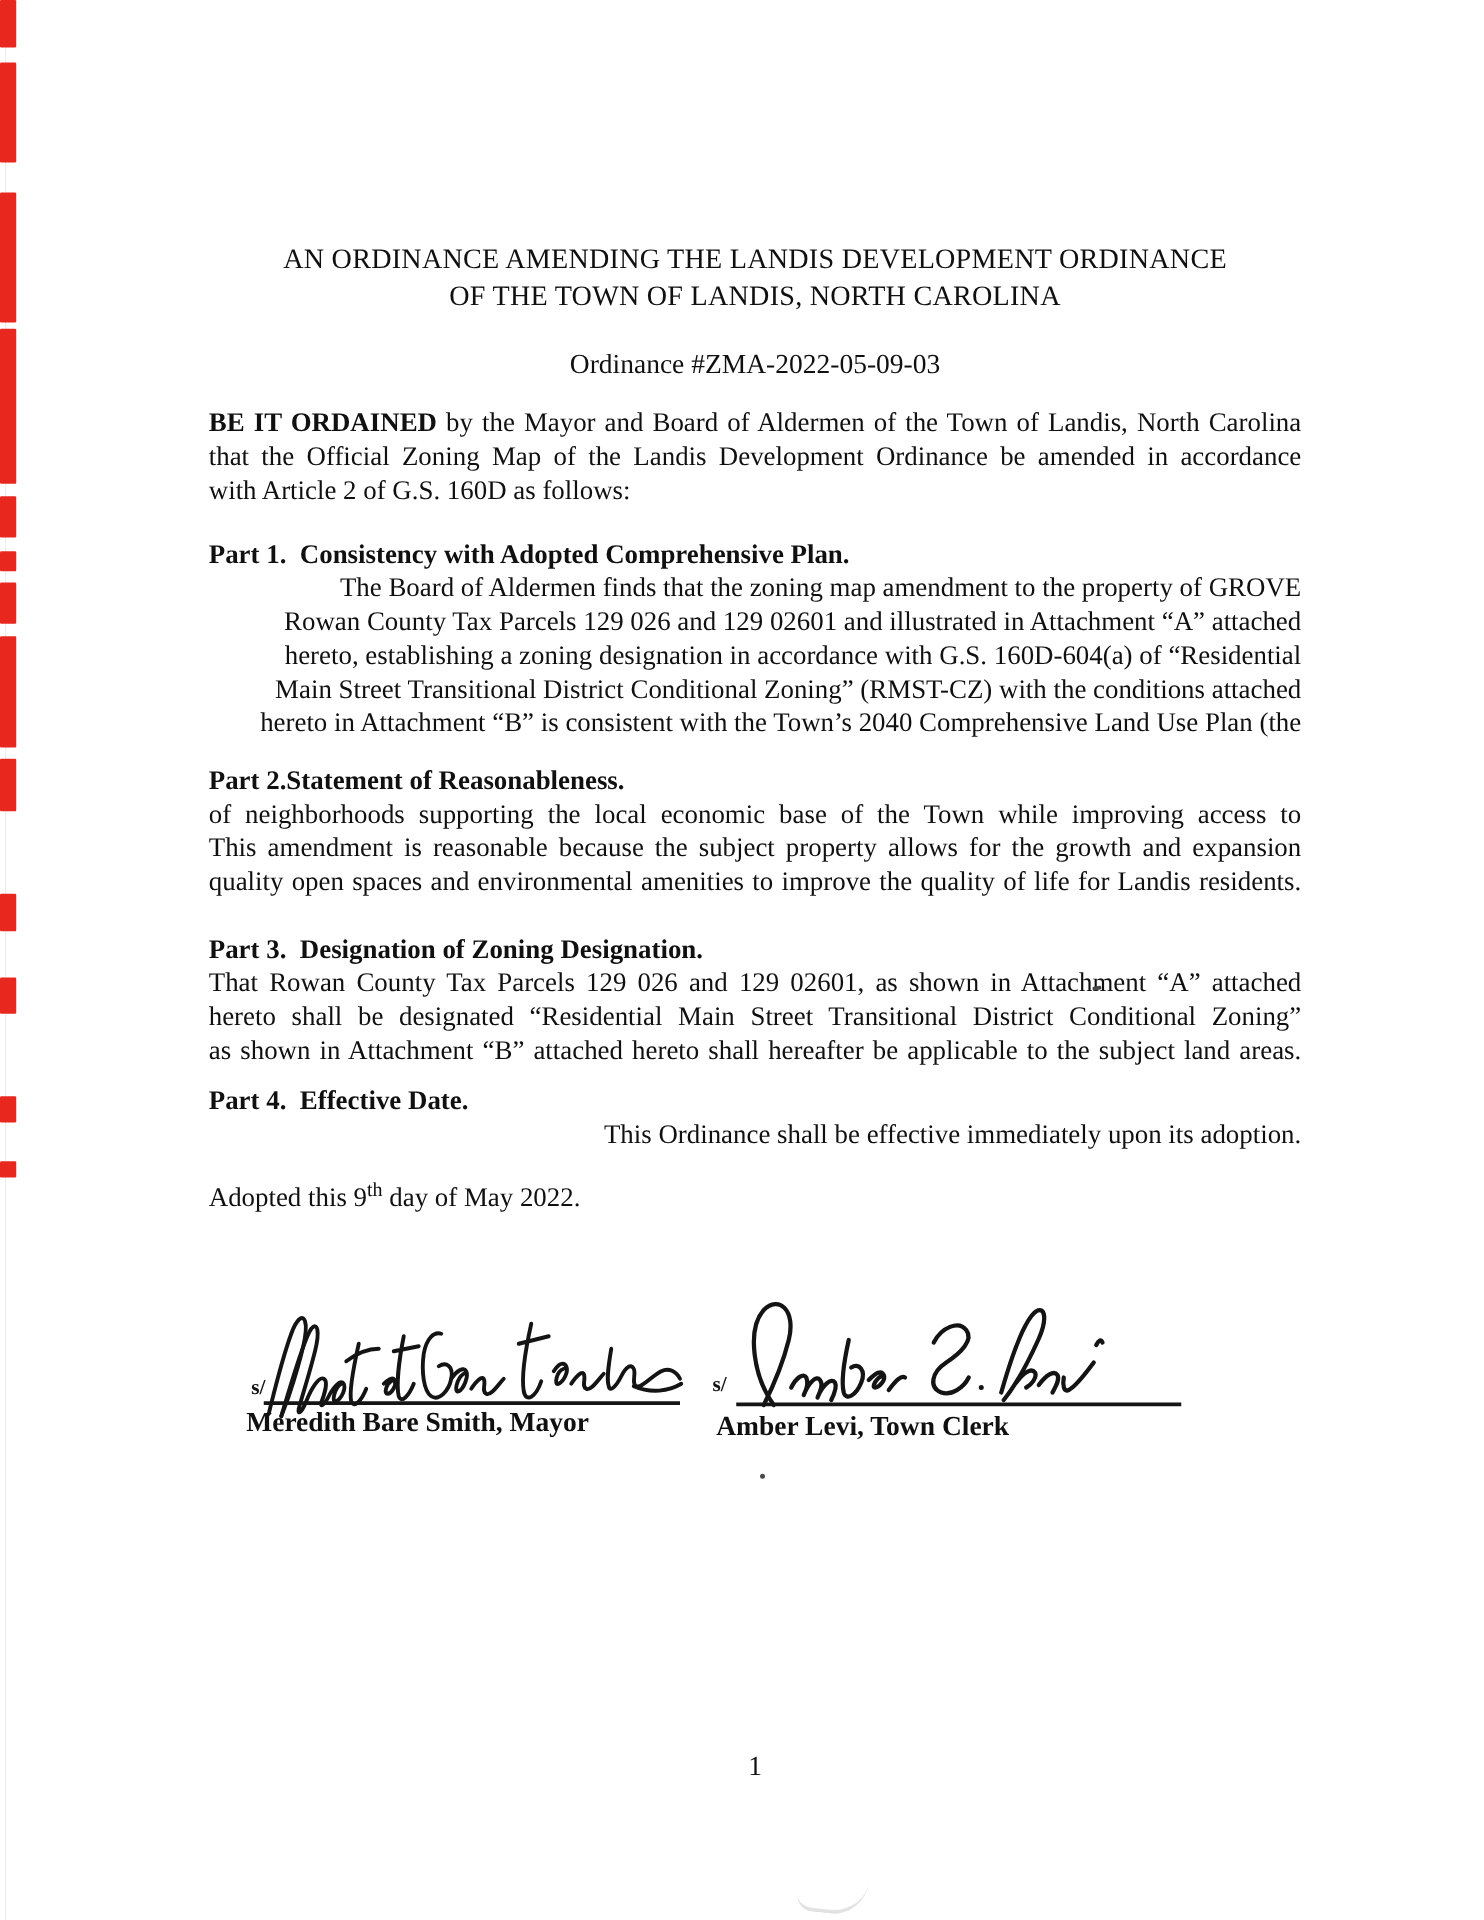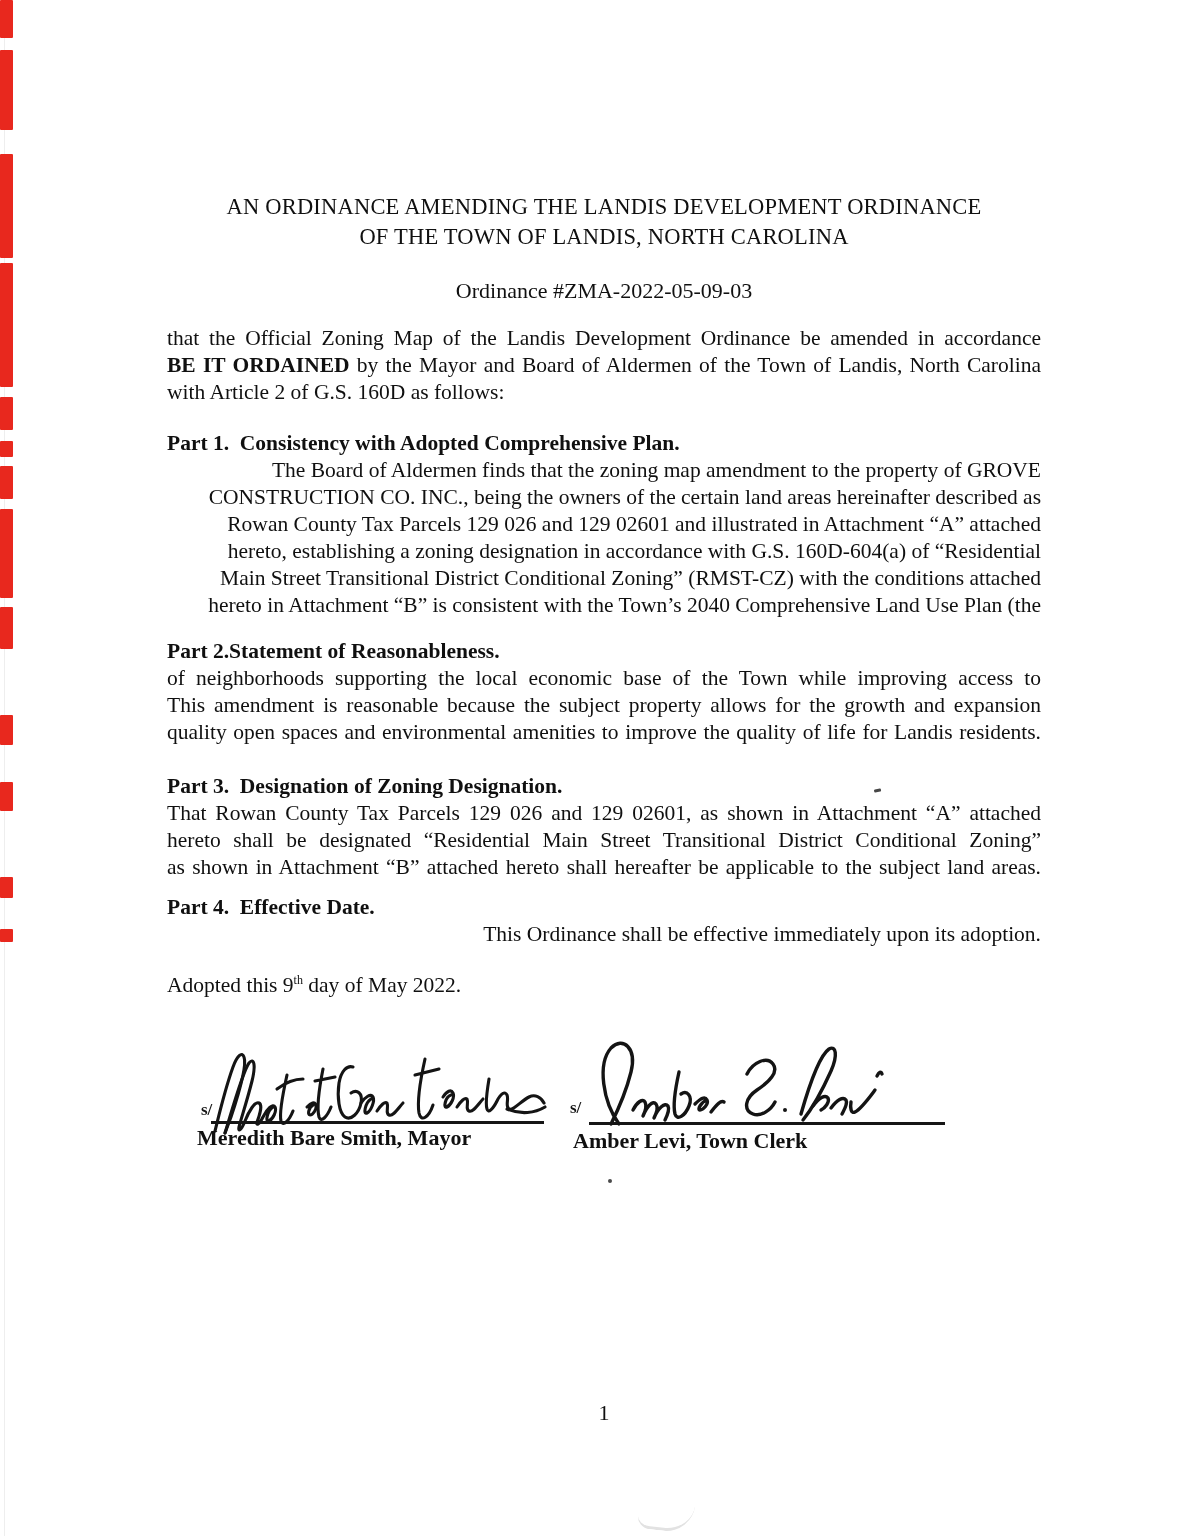--- a/index.html
+++ b/index.html
@@ -26,21 +26,21 @@
   .p-just .ln { text-align:justify; text-align-last:justify; }
   .p-justlast .ln { text-align:justify; text-align-last:justify; }
   .p-justlast .ln:last-child { text-align-last:left; }
   .p-rag .ln { text-align:right; }
 
   .pre-para { margin-top:21px; }
   .phead { font-weight:700; font-size:21.5px; line-height:27px; }
   .s1 { margin-top:24px; } .s2 { margin-top:19px; } .s3 { margin-top:27px; } .s4 { margin-top:13px; }
 
   .adopted { margin-top:24px; font-size:21.5px; line-height:27px; }
-  .adopted sup { font-size:12px; line-height:0; vertical-align:super; }
+  .adopted sup { font-size:16px; line-height:0; vertical-align:super; }
 
   .sig-area { position:absolute; left:167px; top:1040px; width:900px; height:140px; }
   .sig-block { position:absolute; top:0; }
   .sig-left  { left:30px;  width:350px; }
   .sig-right { left:403px; width:385px; }
   .slash { position:absolute; font-weight:700; font-size:17px; color:#141414; }
   .sig-left  .slash { left:4px; top:60px; }
   .sig-right .slash { left:0px; top:58px; }
   .sigsvg { position:absolute; overflow:visible; }
   .sig-left  .sigsvg { left:14px; top:5px;  width:335px; height:100px; }
@@ -82,30 +82,29 @@
   <div class="content">
 
     <h1 class="title">
       <span class="tline">AN ORDINANCE AMENDING THE LANDIS DEVELOPMENT ORDINANCE</span>
       <span class="tline">OF THE TOWN OF LANDIS, NORTH CAROLINA</span>
     </h1>
 
     <div class="ord-num">Ordinance #ZMA-2022-05-09-03</div>
 
     <div class="para p-justlast pre-para">
+      <div class="ln"><b>BE IT ORDAINED</b><span> by the Mayor and Board of Aldermen of the Town of Landis, North Carolina</span></div>
       <div class="ln">that the Official Zoning Map of the Landis Development Ordinance be amended in accordance</div>
-      <div class="ln"><b>BE IT ORDAINED</b><span> by the Mayor and Board of Aldermen of the Town of Landis, North Carolina</span></div>
       <div class="ln">with Article 2 of G.S. 160D as follows:</div>
     </div>
 
     <section class="s1">
       <div class="phead">Part 1.&nbsp; Consistency with Adopted Comprehensive Plan.</div>
       <div class="para p-rag">
           <div class="ln">The Board of Aldermen finds that the zoning map amendment to the property of GROVE</div>
-          <div class="ln">CONSTRUCTION CO. INC., being the owners of the certain land areas hereinafter described as</div>
           <div class="ln">Rowan County Tax Parcels 129 026 and 129 02601 and illustrated in Attachment “A” attached</div>
           <div class="ln">hereto, establishing a zoning designation in accordance with G.S. 160D-604(a) of “Residential</div>
           <div class="ln">Main Street Transitional District Conditional Zoning” (RMST-CZ) with the conditions attached</div>
           <div class="ln">hereto in Attachment “B” is consistent with the Town’s 2040 Comprehensive Land Use Plan (the</div>
         </div>
     </section>
 
     <section class="s2">
       <div class="phead">Part 2.Statement of Reasonableness.</div>
       <div class="para p-just">

